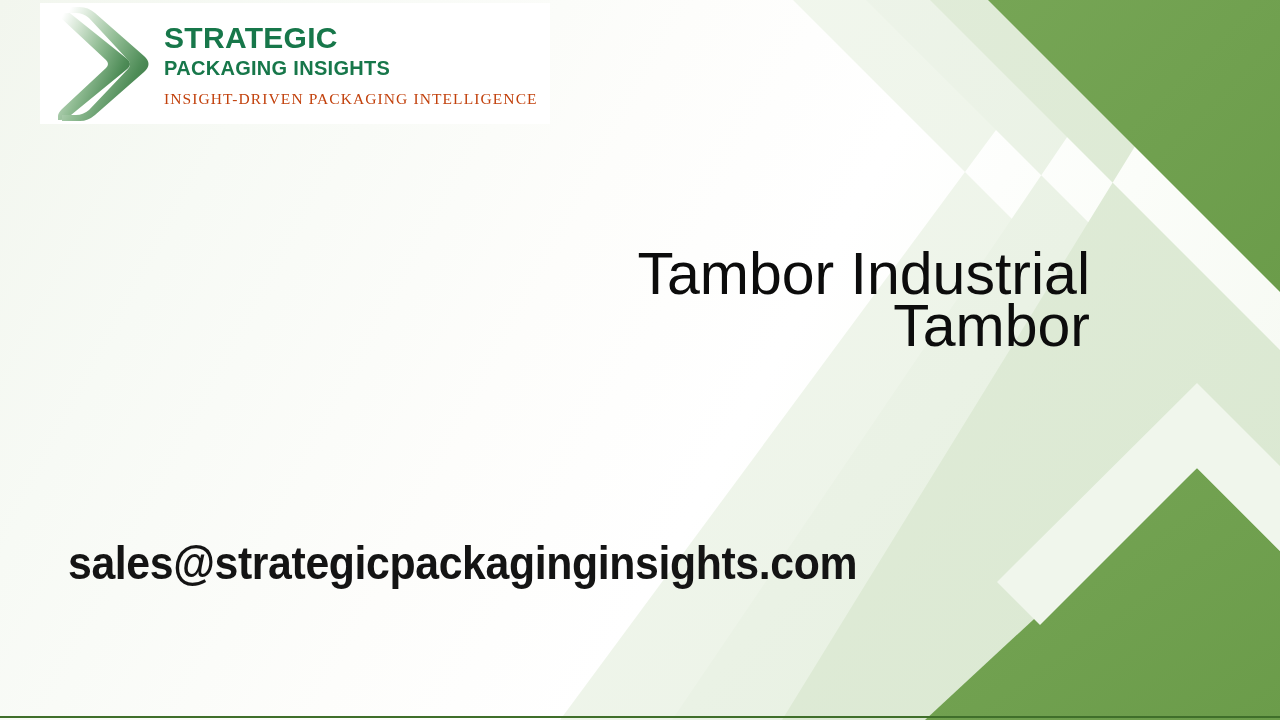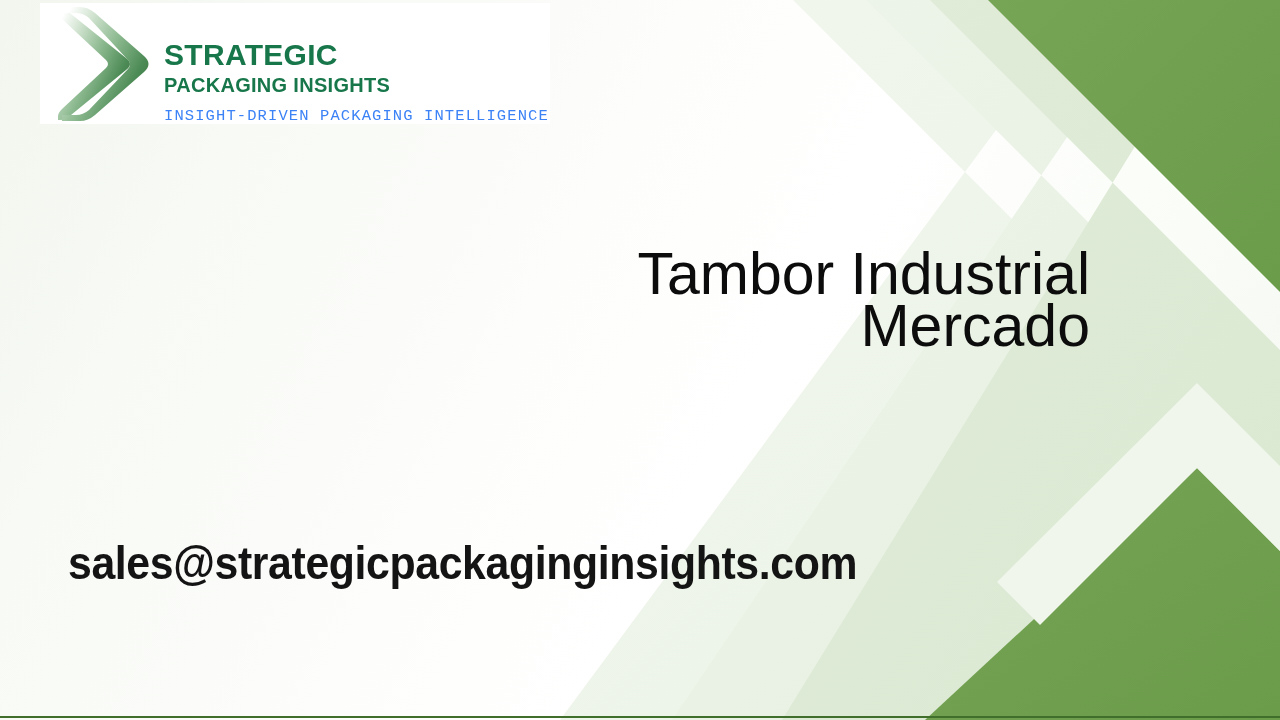--- a/index.html
+++ b/index.html
@@ -69,38 +69,38 @@
     position: relative;
     width: 118px;
     flex: 0 0 118px;
   }
   .logo-mark svg { position: absolute; left: 0; top: 0; }
 
   .logo-text-col {
     flex: 1 1 auto;
     display: flex;
     flex-direction: column;
-    justify-content: flex-end;
+    justify-content: center;
     padding-left: 6px;
     padding-top: 2px;
   }
   .logo-line1, .logo-line2 {
     font-family: "Liberation Sans", sans-serif;
     font-weight: bold;
     color: #17774a;
     font-size: 30px;
     line-height: 30px;
     letter-spacing: 0.3px;
     white-space: nowrap;
   }
   .logo-line2 { font-size: 20px; }
   .logo-tagline {
     margin-top: 8px;
-    font-family: Liberation Mono, monospace;
-    color: #3b82f6;
+    font-family: Liberation Serif, serif;
+    color: #c2410c;
     font-size: 15.5px;
     line-height: 16px;
     letter-spacing: 1.1px;
     white-space: nowrap;
   }
 
   
   .title-block {
     position: absolute;
     left: 330px;
@@ -203,20 +203,20 @@
 
     <div class="logo-text-col">
       <div class="logo-line1">STRATEGIC</div>
       <div class="logo-line2">PACKAGING INSIGHTS</div>
       <div class="logo-tagline">INSIGHT-DRIVEN PACKAGING INTELLIGENCE</div>
     </div>
   </div>
 
   <div class="title-block">
     <div class="title-text">Tambor Industrial</div>
-    <div class="title-text">Mercado</div>
+    <div class="title-text">Tambor</div>
   </div>
 
   <div class="email-block">
     <div class="email-text">sales@strategicpackaginginsights.com</div>
   </div>
 
 </div>
 
 </body></html>

